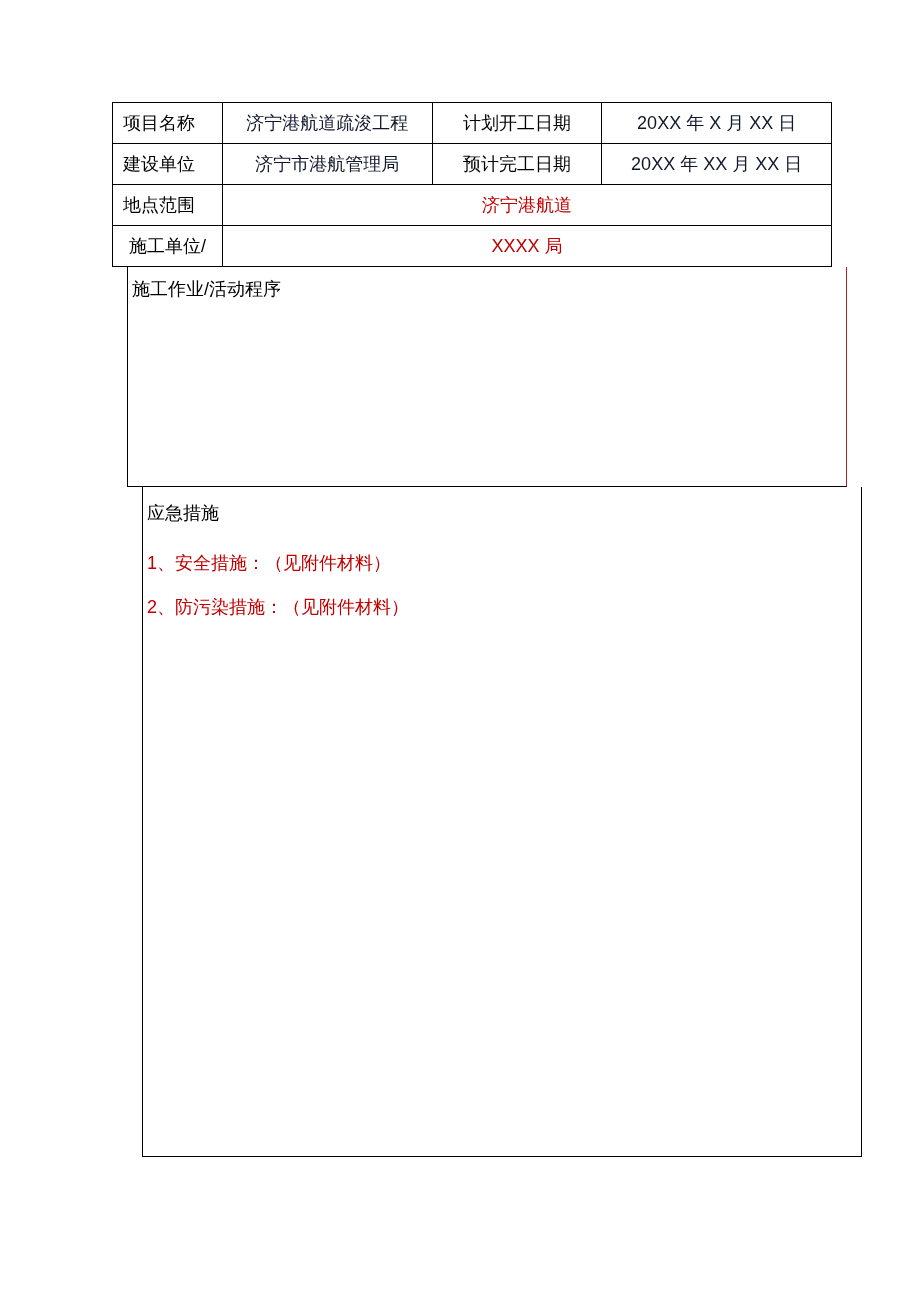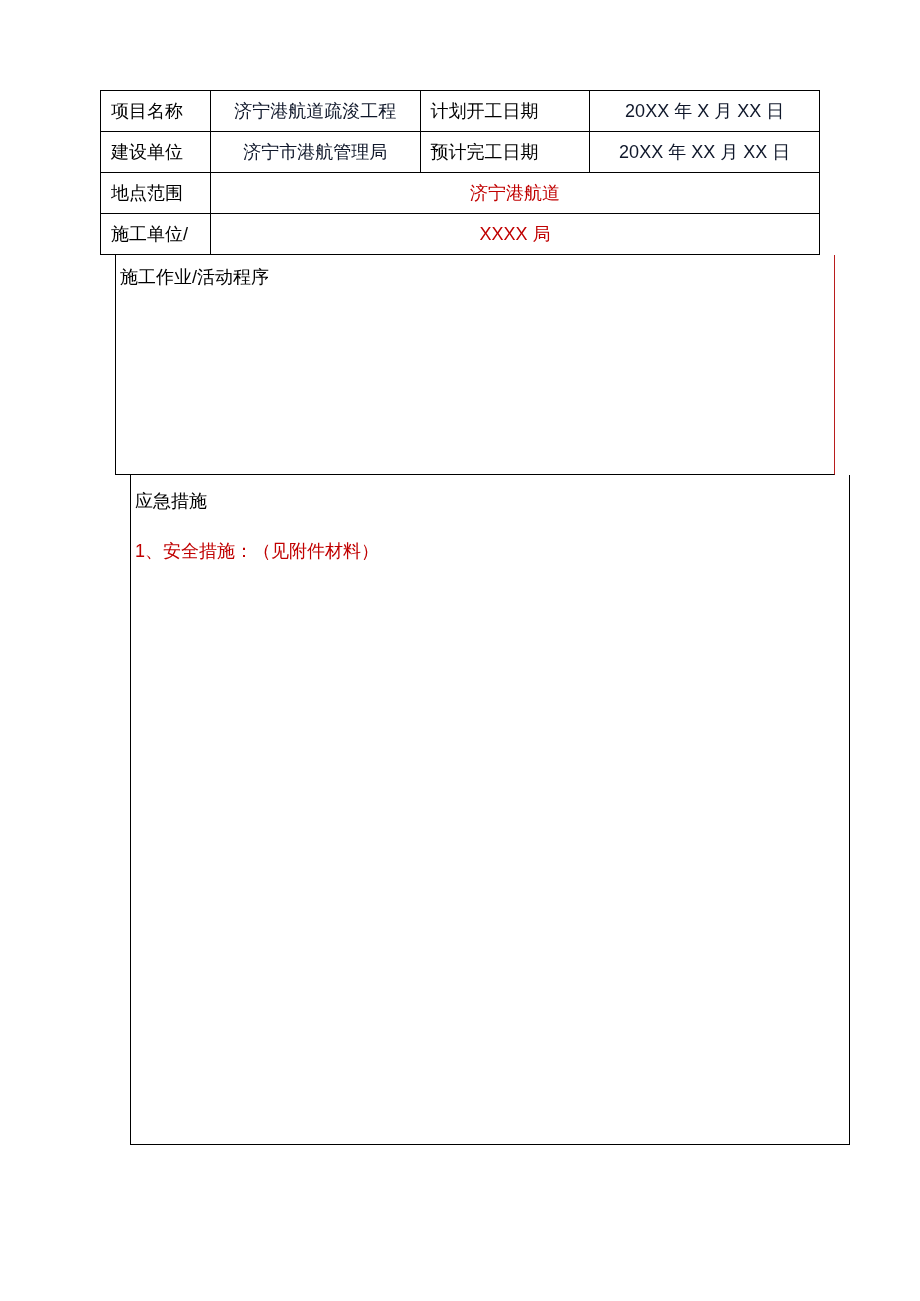--- a/index.html
+++ b/index.html
@@ -1,17 +1,17 @@
 <!DOCTYPE html>
 <html><head>
   <meta charset="utf-8">
   <style>
     * {
       margin: 0;
-      padding: 0;
+      padding: 12px;
       box-sizing: border-box;
     }
     body {
       font-family: "SimSun", "Microsoft YaHei", sans-serif;
       background: #ffffff;
       width: 920px;
       padding: 90px 100px 40px 100px;
       font-size: 18px;
       color: #000000;
     }
@@ -72,20 +72,21 @@
     }
     .emergency-header {
       color: #000000;
       padding: 2px 2px 20px 2px;
     }
     .emergency-item {
       color: #c00000;
       padding: 6px 2px 14px 2px;
     }
     .center-label {
+      text-align: center;
     }
   </style>
 </head>
 <body>
 
 <table class="form-table">
   <tbody>
       <tr>
     <td class="label-cell col1">项目名称</td>
     <td class="value-cell col2">济宁港航道疏浚工程</td>
@@ -109,13 +110,14 @@
 </tbody>
   </table>
 
 <div class="procedure-section">
   <div class="procedure-header">施工作业/活动程序</div>
 </div>
 
 <div class="emergency-section">
   <div class="emergency-header">应急措施</div>
   <div class="emergency-item">1、安全措施：（见附件材料）</div>
+  <div class="emergency-item">2、防污染措施：（见附件材料）</div>
 </div>
 
 </body></html>

